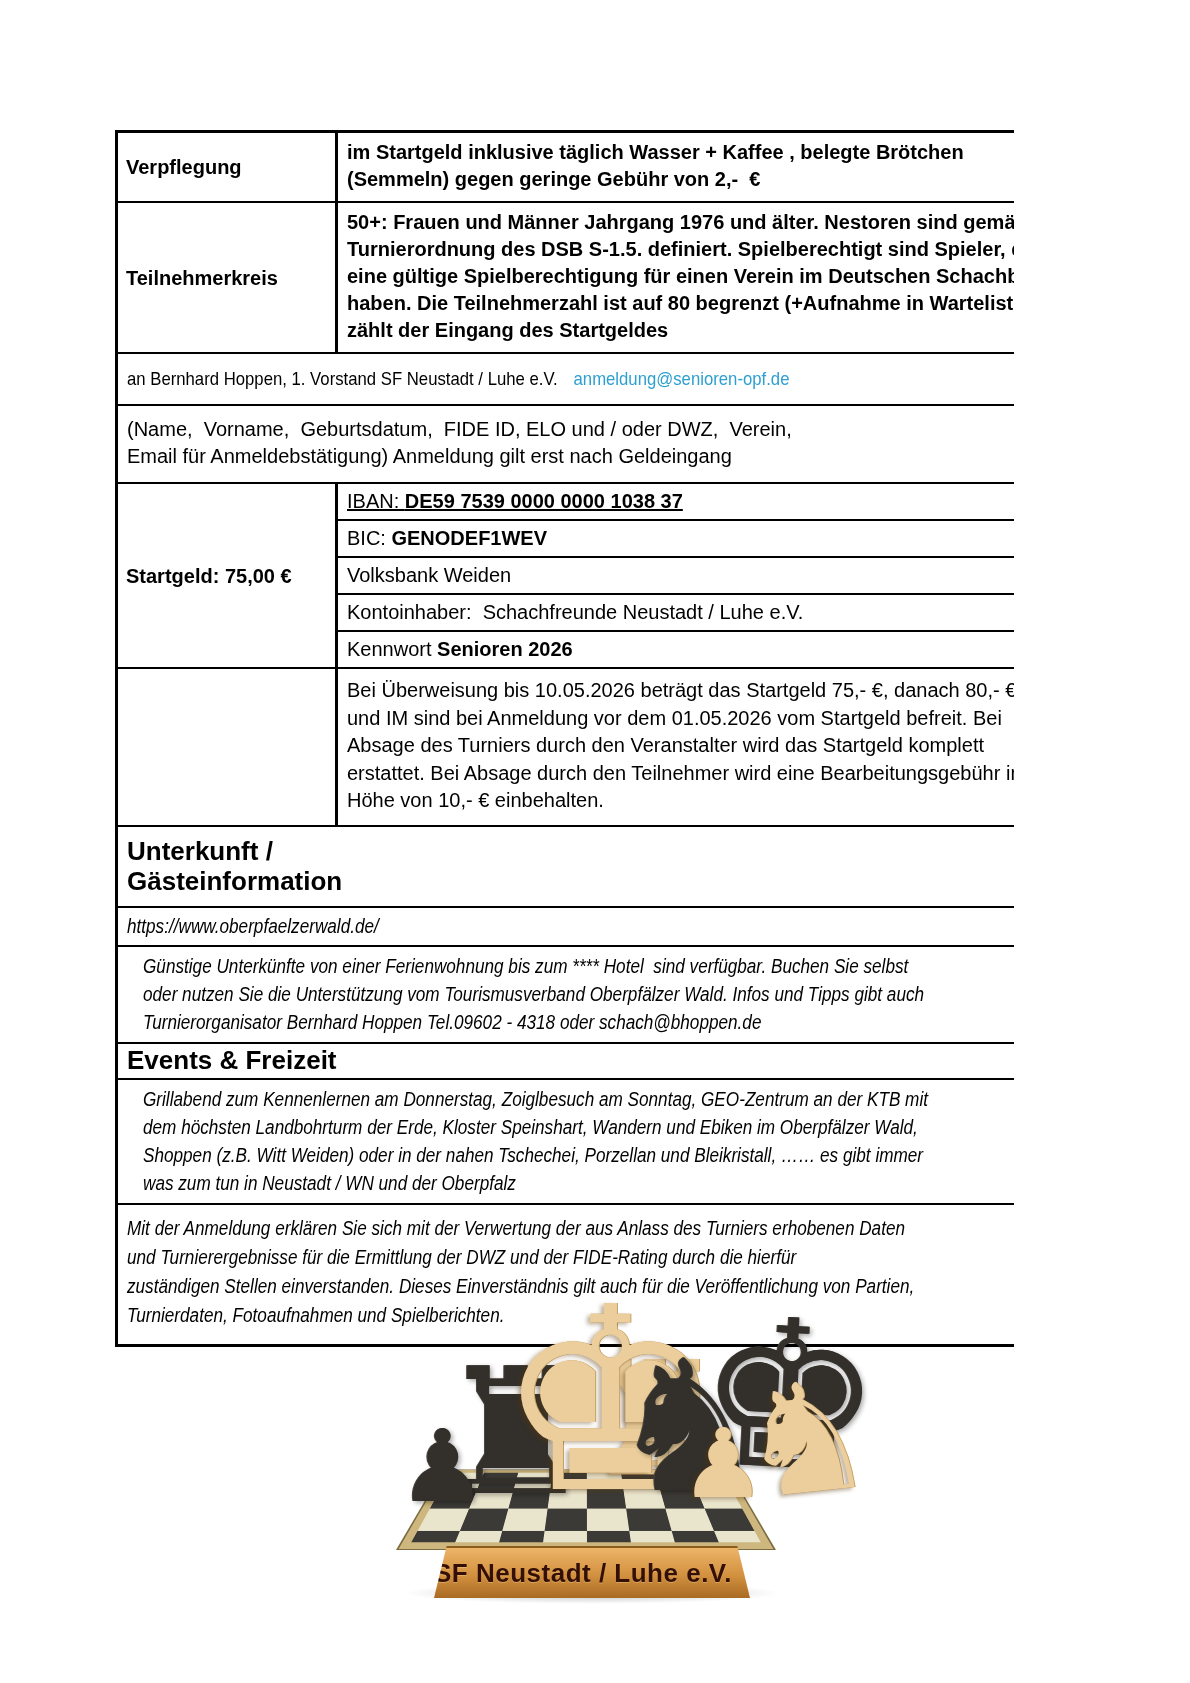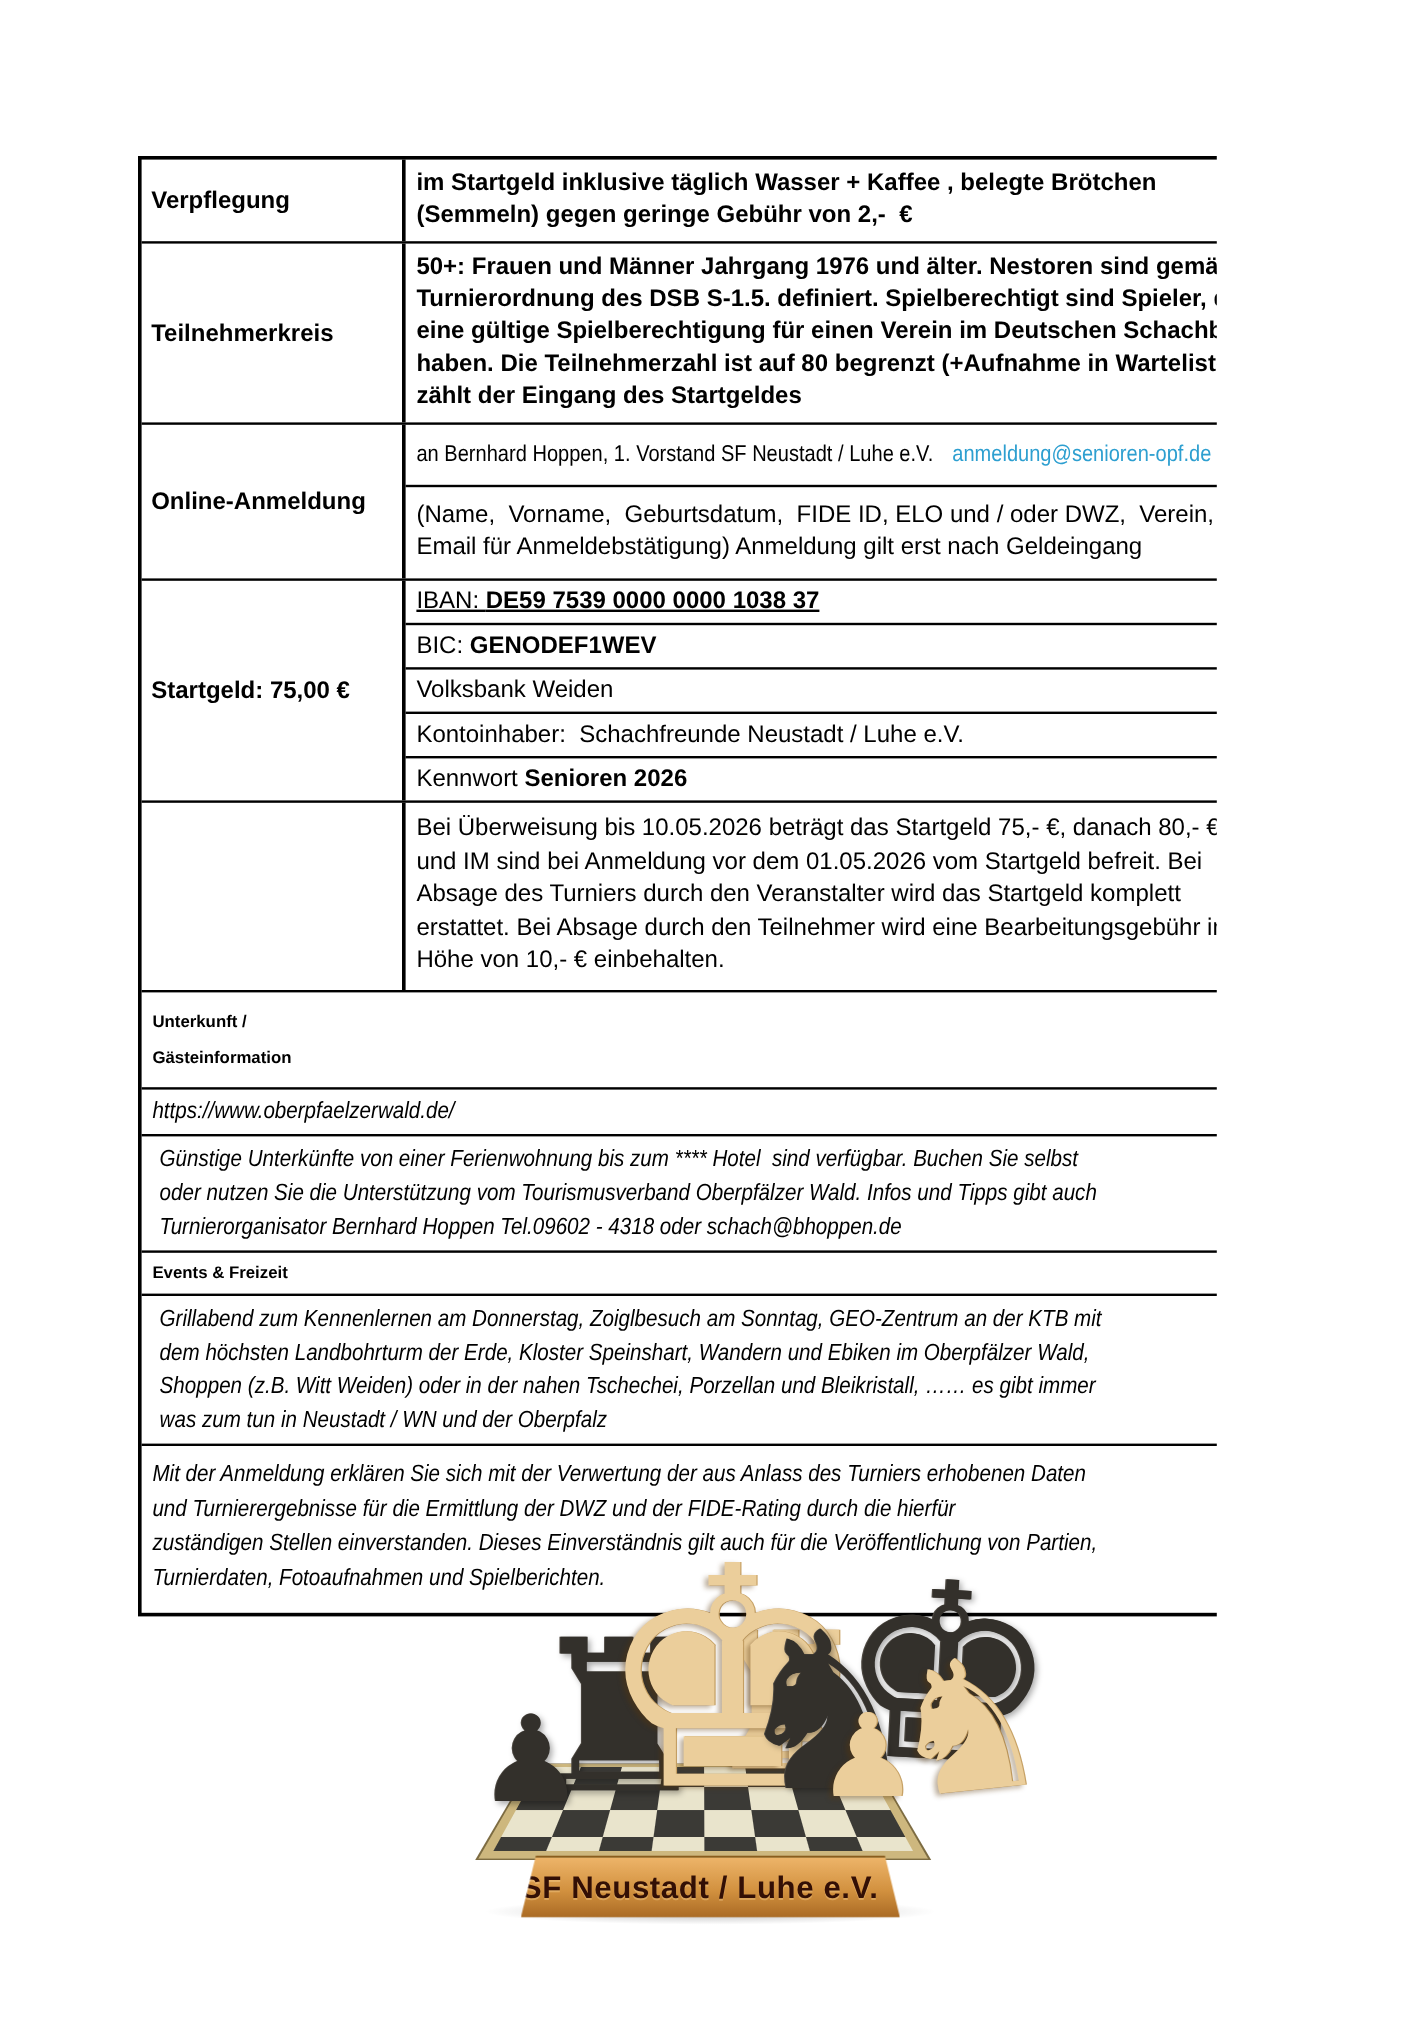--- a/index.html
+++ b/index.html
@@ -17,22 +17,22 @@
   .rcell { flex:1; min-width:0; }
   .txt { padding:6px 10px 8px 9px; font-size:20px; line-height:27px; }
   .bold { font-weight:bold; }
   .prewrap { white-space:pre-wrap; }
   .sub { border-top:2px solid #000; padding:4px 10px 5px 9px; font-size:20px; line-height:26px; }
   .sub:first-child { border-top:none;text-decoration:underline; }
   .narrow { transform:scaleX(0.88); transform-origin:0 0; width:113.6%; }
   .contact-row { padding:12px 10px 12px 9px; font-size:19px; }
   .email-link { color:#2D9FD0; text-decoration:none; margin-left:18px; cursor:pointer; }
   .bankline { min-height:31px; display:flex; align-items:center; }
-  .sec { border-top:2px solid #000; padding:5px 10px 6px 15px; font-size:20px; line-height:28px; }
-  .sec-hdr { font-weight:bold; font-size:14px; line-height:27px; padding:3px 10px 4px 9px; }
+  .sec { border-top:2px solid #000; padding:5px 10px 6px 25px; font-size:20px; line-height:28px; }
+  .sec-hdr { font-weight:bold; font-size:26px; line-height:27px; padding:3px 10px 4px 9px; }
   .hdr-2line { padding:9px 10px 10px 9px; line-height:30px; }
   .url-row { padding:4px 10px 5px 9px; }
   .url-row a { color:#000; text-decoration:none; }
   .para19 { font-size:19.5px; line-height:28px;font-style:italic; }
   .ds-para { padding:9px 10px 14px 9px; line-height:29px; }
 
   
   .chess-scene { position:absolute; left:372px; top:1278px; width:446px; height:300px; }
   .ground-shadow { position:absolute; left:30px; bottom:2px; width:380px; height:22px; z-index:0;
       background:radial-gradient(ellipse at center, rgba(0,0,0,0.28) 0%, rgba(0,0,0,0) 70%); }
@@ -77,21 +77,20 @@
     <div class="tr">
       <div class="lbl">Teilnehmerkreis</div>
       <div class="rcell txt bold prewrap">50+: Frauen und Männer Jahrgang 1976 und älter. Nestoren sind gemäß
 Turnierordnung des DSB S-1.5. definiert. Spielberechtigt sind Spieler, die
 eine gültige Spielberechtigung für einen Verein im Deutschen Schachbund
 haben. Die Teilnehmerzahl ist auf 80 begrenzt (+Aufnahme in Warteliste). Es
 zählt der Eingang des Startgeldes</div>
     </div>
 
     <div class="tr">
-      <div class="lbl">Online-Anmeldung</div>
       <div class="rcell">
         <div class="sub contact-row">
           <span class="narrow" style="display:inline-block;">
             <span>an Bernhard Hoppen,  1. Vorstand SF Neustadt / Luhe e.V.</span><a class="email-link">anmeldung@senioren-opf.de</a>
           </span>
         </div>
         <div class="sub prewrap" style="padding-top:10px; padding-bottom:12px; line-height:27px;">(Name,  Vorname,  Geburtsdatum,  FIDE ID, ELO und / oder DWZ,  Verein,
 Email für Anmeldebstätigung) Anmeldung gilt erst nach Geldeingang</div>
       </div>
     </div>

